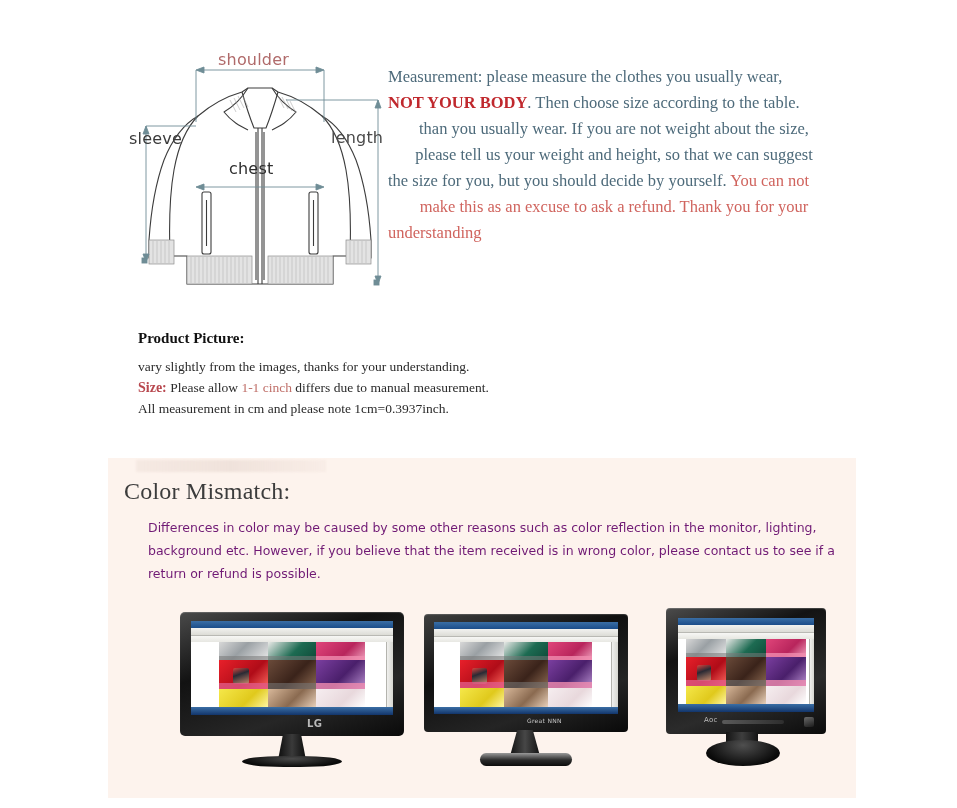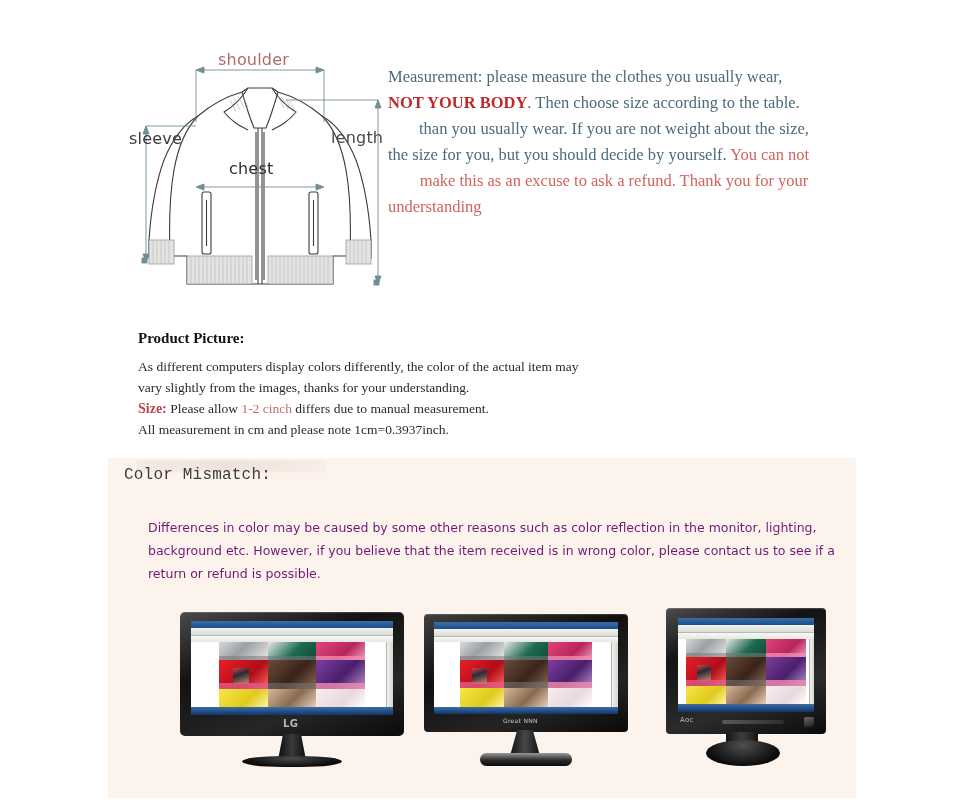--- a/index.html
+++ b/index.html
@@ -104,23 +104,23 @@
   #panel-watermark {
     position: absolute;
     left: 28px; top: 2px;
     width: 190px; height: 12px;
     background: linear-gradient(90deg, rgba(212,190,180,0.18), rgba(212,190,180,0.30), rgba(212,190,180,0.10));
     filter: blur(1px);
   }
   #color-mismatch-heading {
     position: absolute;
     left: 16px;
-    top: 8px;
-    font-family: Liberation Mono, monospace;
-    font-size: 16px;
+    top: 20px;
+    font-family: Liberation Serif, serif;
+    font-size: 24px;
     color: #3c3c3c;
     letter-spacing: 0.2px;
   }
   #color-mismatch-body {
     position: absolute;
     left: 40px;
     top: 58px;
     width: 690px;
     font-family: "DejaVu Sans", sans-serif;
     font-size: 12.5px;
@@ -216,20 +216,21 @@
     right: 0; top: 22%; bottom: 8%;
     width: 3%;
     background: linear-gradient(90deg, #f0f0ee, #d6d6d0);
     border-left: 1px solid #b4b4ae;
   }
   .brand-text {
     position: absolute;
     font-family: "DejaVu Sans", sans-serif;
     color: #cfcfcf;
     letter-spacing: 0.3px;
+    margin-left: 24px;
   }
 </style>
 </head>
 <body>
 
 <div id="jacket-diagram">
   <svg width="280" height="280" viewBox="0 0 280 280">
     <g fill="none" stroke="#3c3c3c" stroke-width="1.1" stroke-linejoin="round">
 
       <path d="M78,72 C92,60 108,52 122,48 L128,44 L152,44 L158,48 C172,52 188,60 202,72
@@ -346,30 +347,30 @@
 </div>
 <span class="diagram-label" id="label-shoulder">shoulder</span>
 <span class="diagram-label" id="label-sleeve">sleeve</span>
 <span class="diagram-label" id="label-chest">chest</span>
 <span class="diagram-label" id="label-length">length</span>
 
 <div id="measure-notice">
   <p>Measurement: please measure the clothes you usually wear,</p>
   <p><span class="hl-red">NOT YOUR BODY</span><span>. Then choose size according to the table.</span></p>
   <p class="ml-c">than you usually wear. If you are not weight about the size,</p>
+  <p class="ml-c">please tell us your weight and height, so that we can suggest</p>
   <p><span>the size for you, but you should decide by yourself. </span><span class="soft-red">You can not</span></p>
   <p class="ml-c soft-red">make this as an excuse to ask a refund.  Thank you for your</p>
   <p class="soft-red">understanding</p>
 </div>
 
 <div id="product-picture-block">
   <div id="product-picture-heading">Product Picture:</div>
-  <p class="pp-line">As different computers display colors differently, the color of the actual item may</p>
   <p class="pp-line">vary slightly from the images, thanks for your understanding.</p>
-  <p class="pp-line"><span class="size-kw">Size:</span><span> Please allow </span><span class="cinch-kw">1-2 cinch</span><span> differs due to manual measurement.</span></p>
+  <p class="pp-line"><span class="size-kw">Size:</span><span> Please allow </span><span class="cinch-kw">1-1 cinch</span><span> differs due to manual measurement.</span></p>
   <p class="pp-line">All measurement in cm and please note 1cm=0.3937inch.</p>
 </div>
 
 <div id="color-mismatch-panel">
   <div id="panel-watermark"></div>
   <div id="color-mismatch-heading">Color Mismatch:</div>
   <div id="color-mismatch-body">Differences in color may be caused by some other reasons such as color reflection in the monitor, lighting, background etc. However, if you believe that the item received is in wrong color, please contact us to see if a return or refund is possible.</div>
 
   <div id="monitor-row">
 

